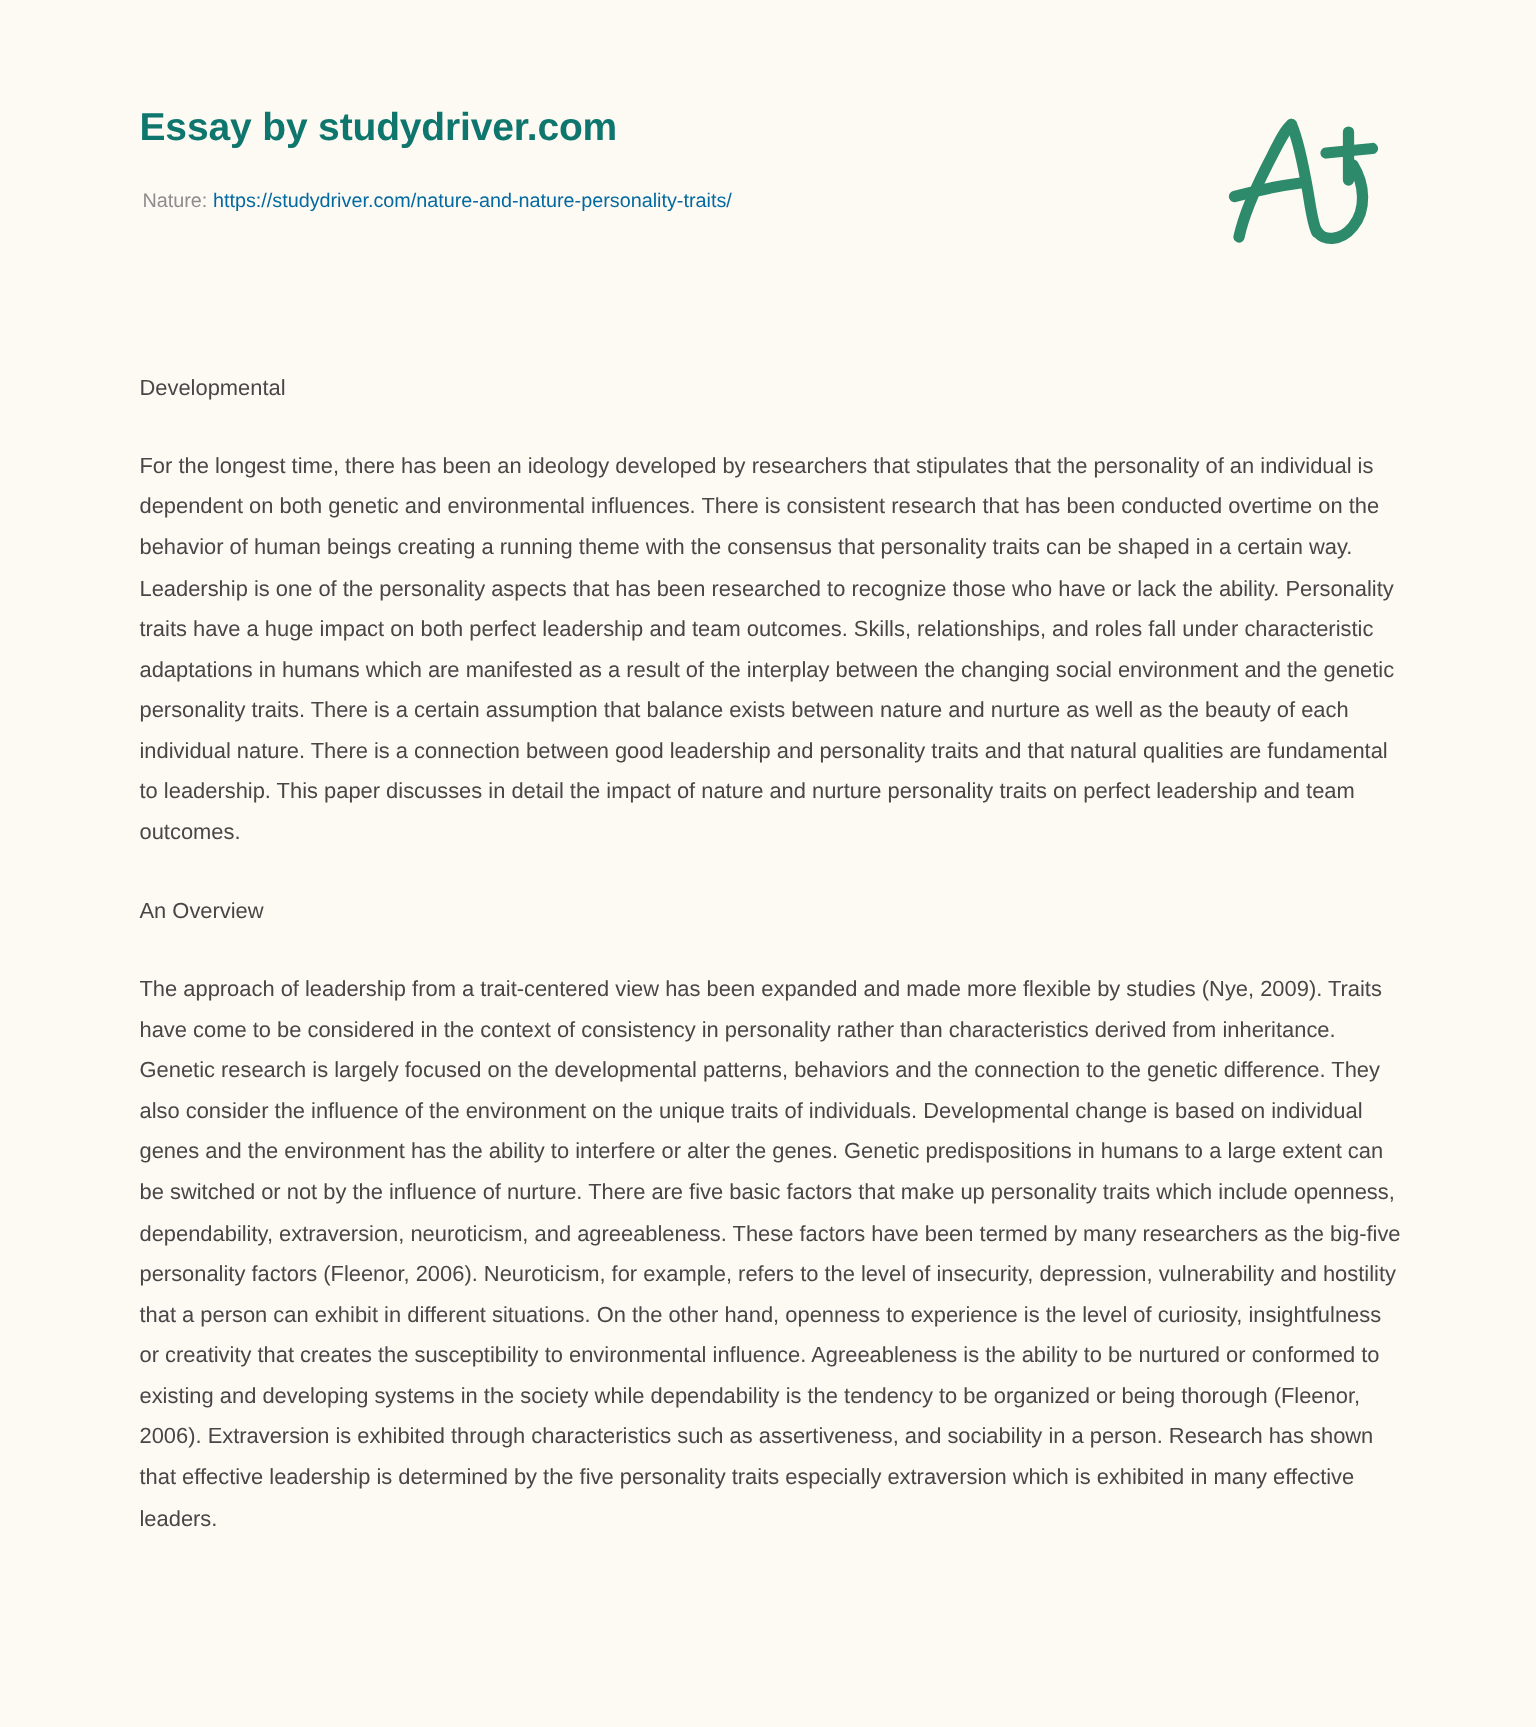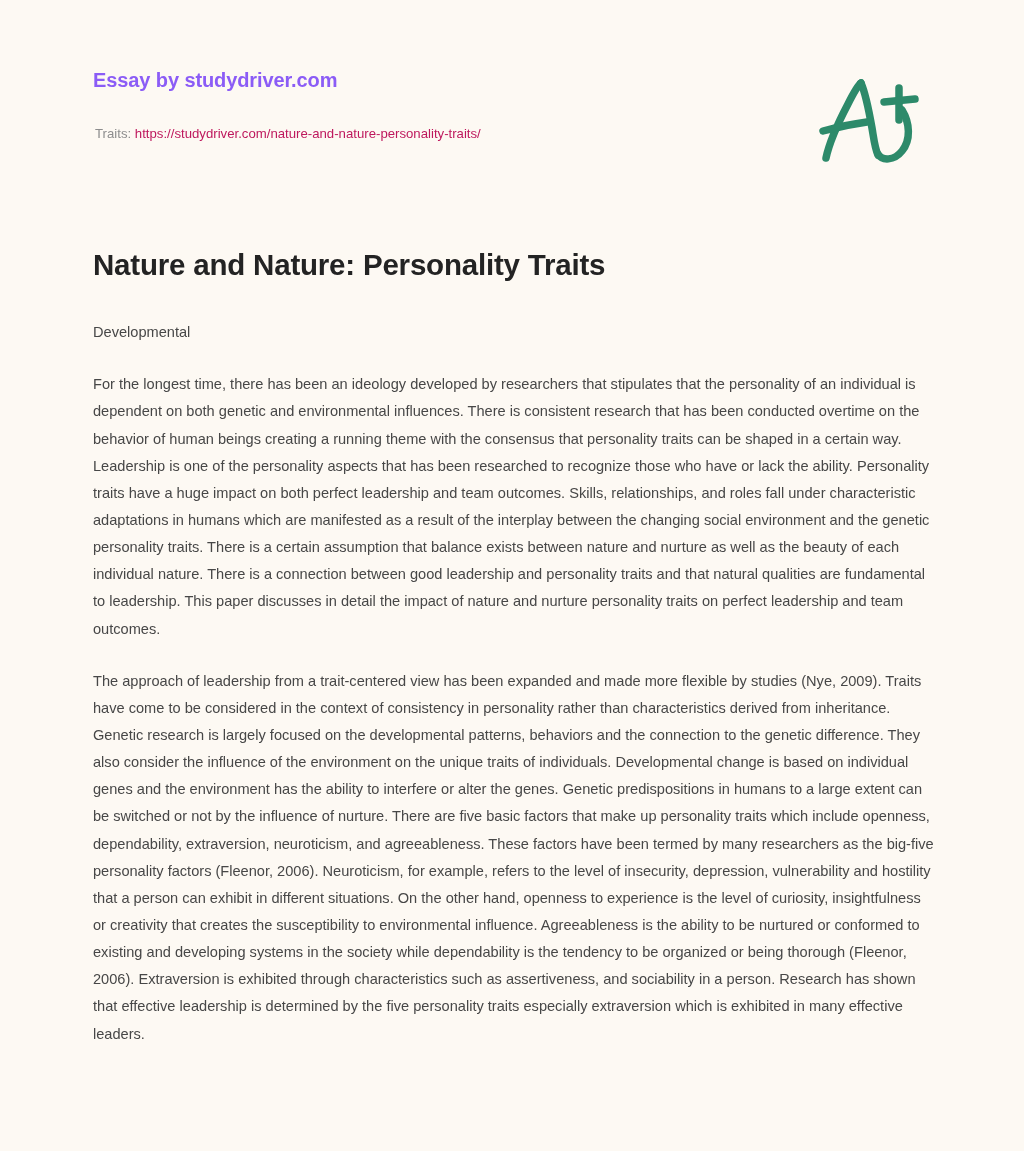--- a/index.html
+++ b/index.html
@@ -28,39 +28,39 @@
     position: absolute;
     top: 0;
     left: 0;
     width: 1024px;
     height: 200px;
   }
   .brand-line {
     position: absolute;
     left: 93px;
     top: 69px;
-    font-size: 20px;
+    font-size: 26px;
     font-weight: bold;
-    color: #8b5cf6;
+    color: #0f766e;
     letter-spacing: -0.1px;
     white-space: nowrap;
   }
   .source-line {
     position: absolute;
     left: 95px;
     top: 126px;
     font-size: 13.2px;
     color: #8d8d8d;
     white-space: nowrap;
   }
   .source-label {
     color: #8d8d8d;
   }
   .source-url {
-    color: #be185d;
+    color: #0369a1;
     text-decoration: none;
     margin-top: 43px;
   }
 
   
   .logo {
     position: absolute;
     left: 812px;
     top: 66px;
     width: 110px;
@@ -101,21 +101,21 @@
 </head>
 <body>
 
 <div class="page">
 
   <div class="header">
 
     <div class="brand-line">Essay by studydriver.com</div>
 
     <div class="source-line">
-      <span class="source-label">Traits:</span>
+      <span class="source-label">Nature:</span>
       <span class="source-url">https://studydriver.com/nature-and-nature-personality-traits/</span>
     </div>
 
     <div class="logo">
       <svg viewBox="0 0 110 105" xmlns="http://www.w3.org/2000/svg">
         <g fill="none" stroke="#2d8a6a" stroke-width="7.5" stroke-linecap="round" stroke-linejoin="round">
 
           <path d="M14 92 C 17 78, 26 57, 36 38 C 41 28, 45 20, 49 17"></path>
 
           <path d="M49 17 C 53 26, 57 45, 60 62 C 62 74, 63 83, 66 89"></path>
@@ -127,21 +127,21 @@
           <path d="M72 36 L 103 33"></path>
 
           <path d="M90 44 C 98 57, 99 74, 90 85 C 82 95, 70 95, 66 88"></path>
         </g>
       </svg>
     </div>
 
   </div>
 
   <div class="doc">
-    <h1 class="doc-title">Nature and Nature: Personality Traits</h1>
     <div id="blocks">
         <p class="para section-label">Developmental</p>
         <p class="para">For the longest time, there has been an ideology developed by researchers that stipulates that the personality of an individual is dependent on both genetic and environmental influences. There is consistent research that has been conducted overtime on the behavior of human beings creating a running theme with the consensus that personality traits can be shaped in a certain way. Leadership is one of the personality aspects that has been researched to recognize those who have or lack the ability. Personality traits have a huge impact on both perfect leadership and team outcomes. Skills, relationships, and roles fall under characteristic adaptations in humans which are manifested as a result of the interplay between the changing social environment and the genetic personality traits. There is a certain assumption that balance exists between nature and nurture as well as the beauty of each individual nature. There is a connection between good leadership and personality traits and that natural qualities are fundamental to leadership. This paper discusses in detail the impact of nature and nurture personality traits on perfect leadership and team outcomes.</p>
+        <p class="para section-label">An Overview</p>
         <p class="para">The approach of leadership from a trait-centered view has been expanded and made more flexible by studies (Nye, 2009). Traits have come to be considered in the context of consistency in personality rather than characteristics derived from inheritance. Genetic research is largely focused on the developmental patterns, behaviors and the connection to the genetic difference. They also consider the influence of the environment on the unique traits of individuals. Developmental change is based on individual genes and the environment has the ability to interfere or alter the genes. Genetic predispositions in humans to a large extent can be switched or not by the influence of nurture. There are five basic factors that make up personality traits which include openness, dependability, extraversion, neuroticism, and agreeableness. These factors have been termed by many researchers as the big-five personality factors (Fleenor, 2006). Neuroticism, for example, refers to the level of insecurity, depression, vulnerability and hostility that a person can exhibit in different situations. On the other hand, openness to experience is the level of curiosity, insightfulness or creativity that creates the susceptibility to environmental influence. Agreeableness is the ability to be nurtured or conformed to existing and developing systems in the society while dependability is the tendency to be organized or being thorough (Fleenor, 2006). Extraversion is exhibited through characteristics such as assertiveness, and sociability in a person. Research has shown that effective leadership is determined by the five personality traits especially extraversion which is exhibited in many effective leaders.</p>
       </div>
   </div>
 
 </div>
 
 </body></html>

